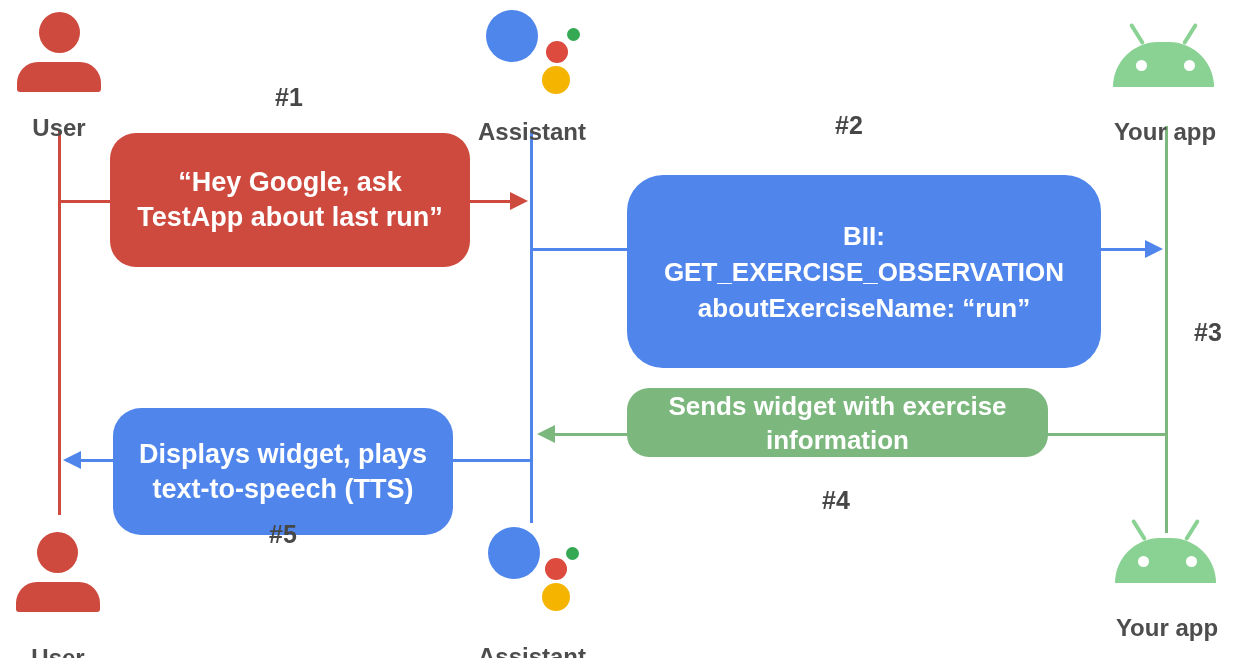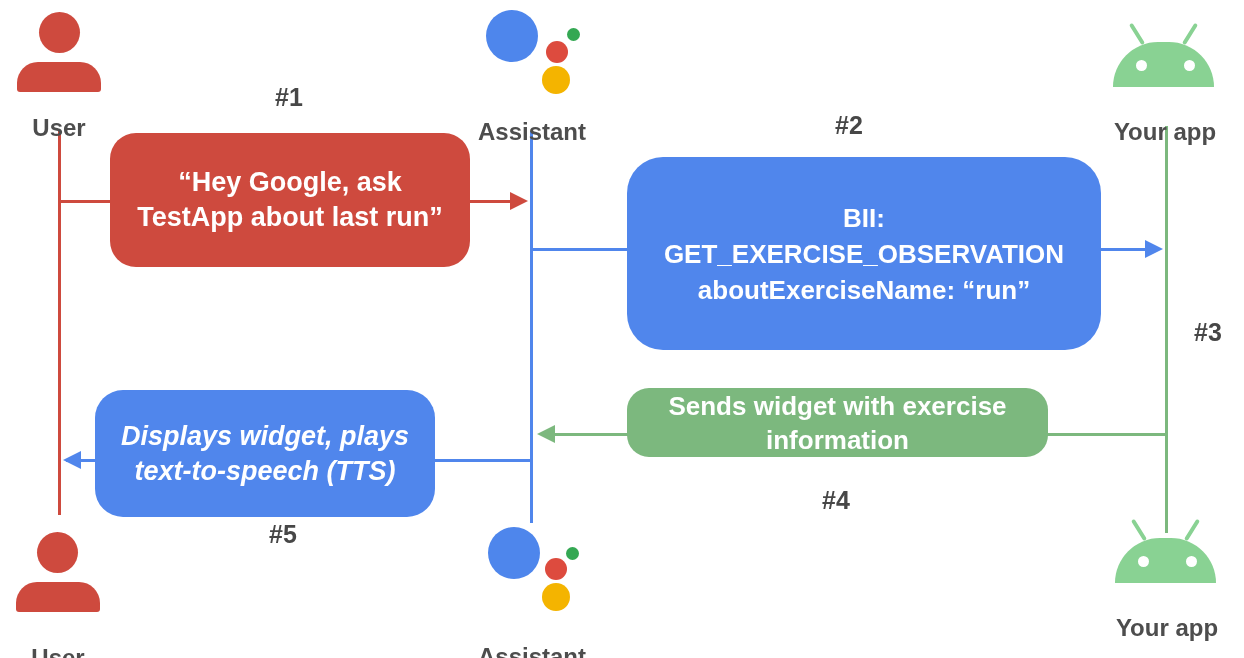--- a/index.html
+++ b/index.html
@@ -4,21 +4,21 @@
 <style>
   html,body{margin:0;padding:0;background:#fff;}
   #stage{
     position:relative;width:1244px;height:658px;background:#ffffff;
     font-family:"Liberation Sans",sans-serif;overflow:hidden;
   }
   .abs{position:absolute;}
   .circle{border-radius:50%;}
   
   .red-bg{background:#ce4a3e;}
-  .blue-bg{background:#5086ec;}
+  .blue-bg{background:#5086ec;margin-top:18px;}
   .green-bg{background:#7cb87e;}
   .android-green{background:#89d293;}
   
   .lifeline{width:3px;z-index:1;}
   .lifeline.red{background:#ce4a3e;}
   .lifeline.blue{background:#5086ec;}
   .lifeline.green{background:#7cb87e;}
   .msg-line{height:3px;z-index:1;}
   .msg-line.red{background:#ce4a3e;}
   .msg-line.blue{background:#5086ec;}
@@ -79,21 +79,21 @@
     <span class="line">BII:</span>
     <span class="line">GET_EXERCISE_OBSERVATION</span>
     <span class="line">aboutExerciseName: “run”</span>
   </div>
 
   <div class="abs msg-box green-bg" style="left:627px;top:388px;width:421px;height:69px;border-radius:22px;font-size:26px;line-height:34px;">
     <span class="line">Sends widget with exercise</span>
     <span class="line">information</span>
   </div>
 
-  <div class="abs msg-box blue-bg" style="left:95px;top:390px;width:340px;height:127px;border-radius:28px;font-size:27px;line-height:35px;font-style:italic;">
+  <div class="abs msg-box blue-bg" style="left:113px;top:390px;width:340px;height:127px;border-radius:28px;font-size:27px;line-height:35px;">
     <span class="line">Displays widget, plays</span>
     <span class="line">text-to-speech (TTS)</span>
   </div>
 
   <div class="abs step-marker" style="left:254px;top:83px;">#1</div>
   <div class="abs step-marker" style="left:814px;top:111px;">#2</div>
   <div class="abs step-marker" style="left:1173px;top:318px;">#3</div>
   <div class="abs step-marker" style="left:801px;top:486px;">#4</div>
   <div class="abs step-marker" style="left:248px;top:520px;">#5</div>
 

